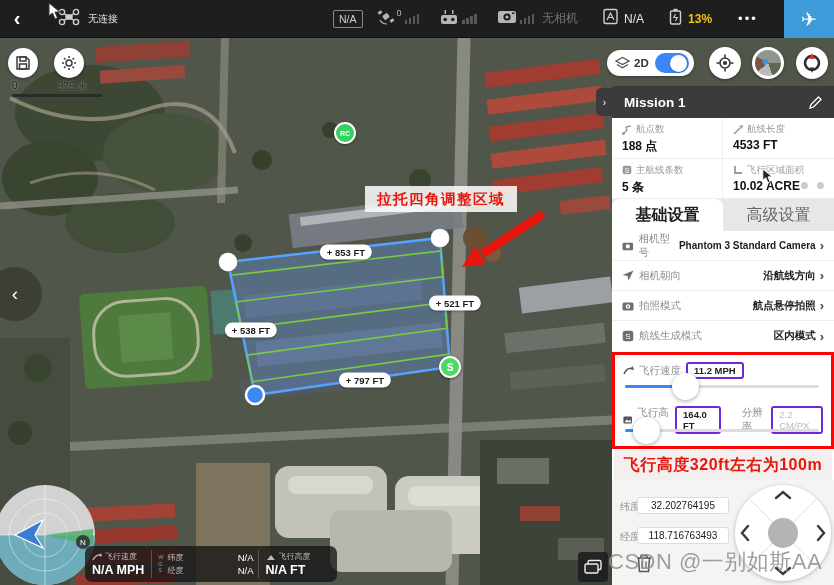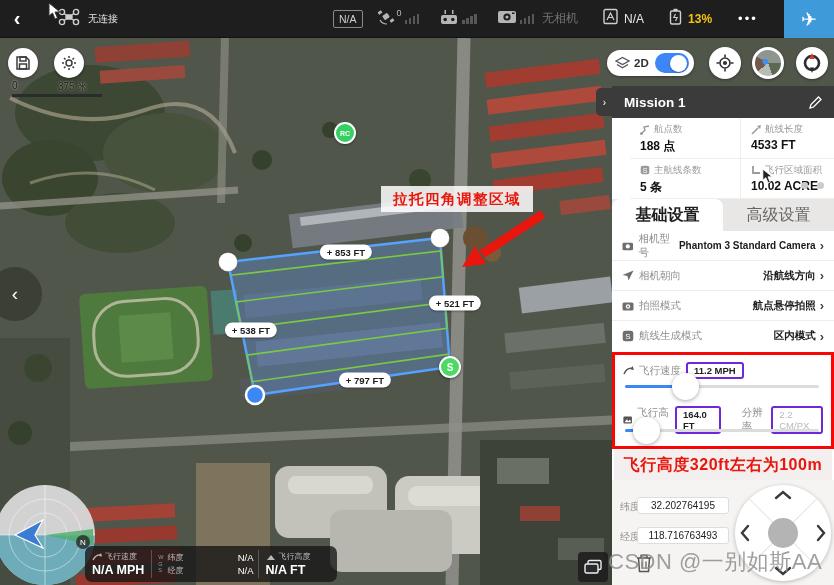--- a/index.html
+++ b/index.html
@@ -41,21 +41,21 @@
     display:flex; align-items:center; justify-content:center; z-index:7; box-shadow:0 1px 2px rgba(0,0,0,.4);}
   .s-marker { position:absolute; left:439px; top:318px; width:22px; height:22px; border-radius:50%;
     background:#4cd964; border:2.5px solid #fff; color:#fff; font-size:10px; font-weight:bold;
     display:flex; align-items:center; justify-content:center; z-index:8; box-shadow:0 1px 3px rgba(0,0,0,.45);}
   .back-circle { position:absolute; left:-12px; top:229px; width:54px; height:54px; border-radius:50%;
     background:rgba(40,40,28,.5); color:#fff; display:flex; align-items:center; justify-content:center;
     font-size:19px; z-index:6; }
   .elabel { position:absolute; transform:translate(-50%,-50%); background:#fff; border-radius:9px;
     padding:2px 7px; font-size:9.5px; font-weight:bold; color:#1d1d1d; white-space:nowrap;
     box-shadow:0 1px 2px rgba(0,0,0,.35); z-index:8; }
-  .map-note { position:absolute; left:381px; top:148px; width:152px; height:26px;
+  .map-note { position:absolute; left:365px; top:148px; width:152px; height:26px;
     background:rgba(255,255,255,.85); color:#e8160c; font-weight:bold; font-size:14.5px;
     display:flex; align-items:center; justify-content:center; letter-spacing:1.5px; z-index:9; }
   .pill-2d { position:absolute; left:607px; top:12px; width:87px; height:26px; background:#fff;
     border-radius:14px; display:flex; align-items:center; padding:0 5px 0 8px; gap:4px; z-index:6;
     box-shadow:0 1px 3px rgba(0,0,0,.35); }
   .pill-2d .lab { font-size:11.5px; font-weight:bold; color:#333; }
   .switch { width:34px; height:20px; border-radius:10px; background:#3c86f7; position:relative; margin-left:2px;}
   .switch .knob { position:absolute; right:1.5px; top:1.5px; width:17px; height:17px; border-radius:50%;
     background:#fff; box-shadow:0 1px 2px rgba(0,0,0,.3); }
   .minimap-img { width:30px; height:30px; border-radius:50%;
@@ -83,21 +83,21 @@
 
   
   .panel { position:absolute; left:612px; top:86px; width:222px; height:499px; background:#fff; z-index:20; }
   .panel-tab { position:absolute; left:596px; top:88px; width:17px; height:28px; background:#3b3b3b;
     border-radius:5px 0 0 5px; color:#fff; font-size:10px; display:flex; align-items:center;
     justify-content:center; z-index:21; }
   .p-header { position:absolute; left:0; top:0; width:222px; height:32px; background:#3b3b3b;
     display:flex; align-items:center; padding:0 12px;gap:30px; }
   .p-header .title { color:#fff; font-size:13.5px; font-weight:bold; flex:1; }
   .stats { position:absolute; left:0; top:32px; width:222px; height:81px; display:grid;
-    grid-template-columns:111px 111px; grid-template-rows:40.5px 40.5px;padding-left:18px; }
+    grid-template-columns:111px 111px; grid-template-rows:40.5px 40.5px; }
   .stat { padding:5px 0 0 10px; border-bottom:1px solid #eee; }
   .stat:nth-child(odd){ border-right:1px solid #eee; }
   .stat .sl { display:flex; align-items:center; gap:4px; color:#9a9a9a; font-size:9.5px; }
   .stat .sv { color:#111; font-weight:bold; font-size:12px; margin-top:2px; }
   .dots { position:absolute; right:10px; top:96px; display:flex; gap:9px; }
   .dots i { width:7px; height:7px; border-radius:50%; background:#cbcbcb; display:block; }
   .tabs { position:absolute; left:0; top:113px; width:222px; height:32px; background:#e9e7e6; display:flex; }
   .tab { flex:1; display:flex; align-items:center; justify-content:center; font-size:16px; color:#666; }
   .tab.active { background:#fff; border-radius:8px 8px 0 0; color:#1d1d1d; font-weight:bold; }
   .srow { position:absolute; left:0; width:222px; height:30px; display:flex; align-items:center;

